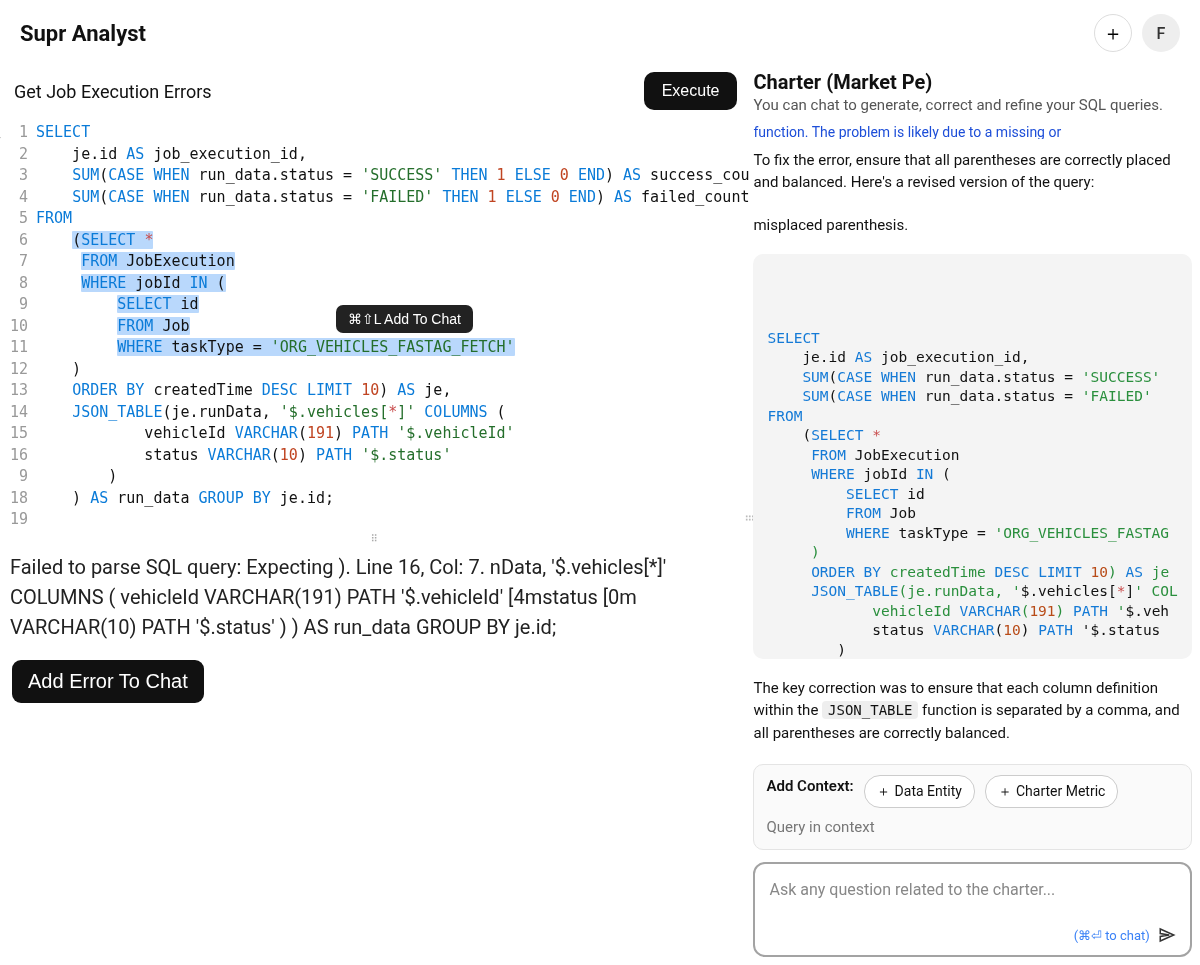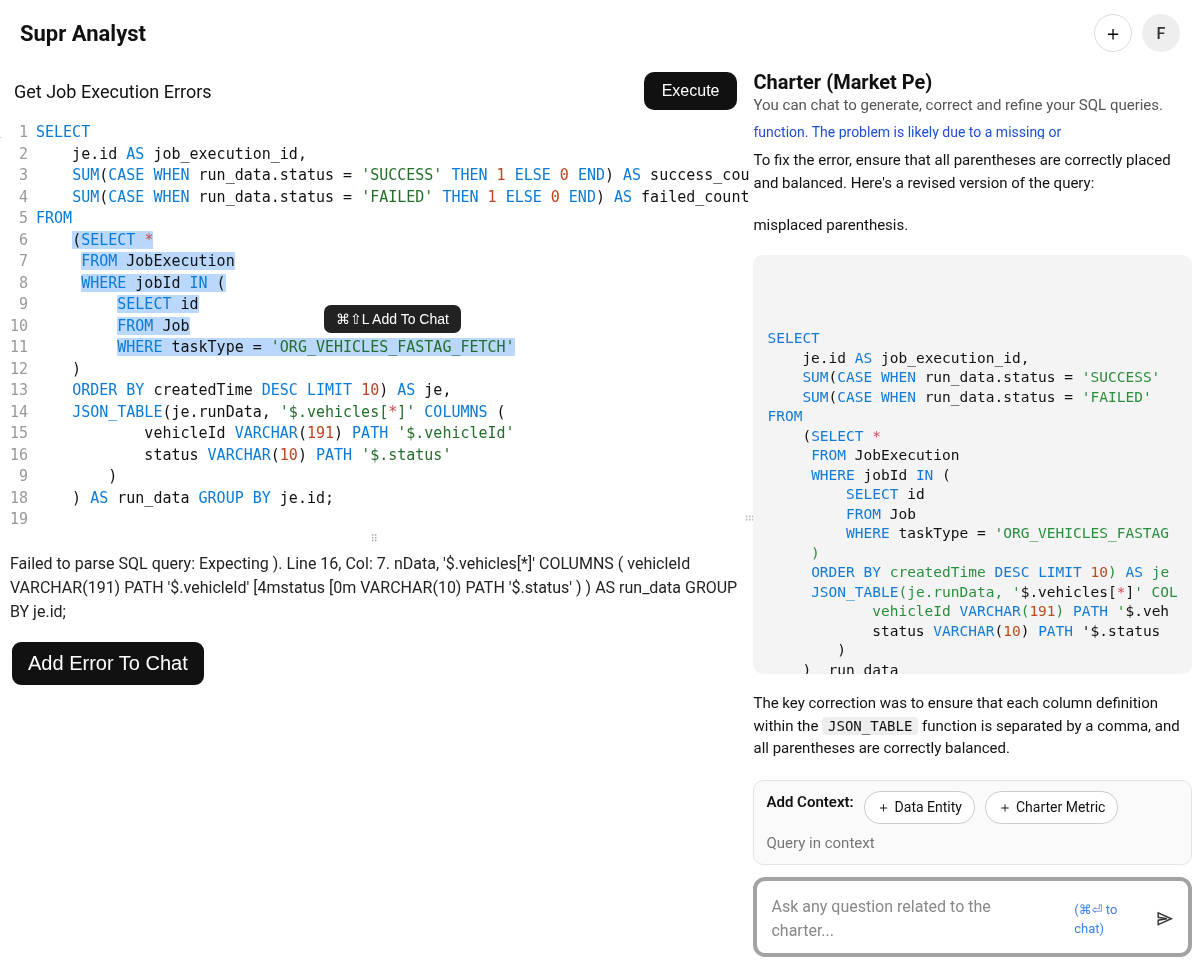--- a/index.html
+++ b/index.html
@@ -122,21 +122,21 @@
   .kw { color: #0a7bd8; }
   .num { color: #c04522; }
   .str { color: #246e2b; }
   .star { color: #c94d4d; }
   .sel {
     background: #b9d8fc;
     border-radius: 1px;
   }
   .add-to-chat-pill {
     position: absolute;
-    left: 324px;
+    left: 336px;
     top: 183px;
     background: #222;
     color: #fff;
     font-size: 14px;
     padding: 6px 12px;
     border-radius: 7px;
     display: flex;
     align-items: center;
     gap: 6px;
     cursor: pointer;
@@ -145,21 +145,21 @@
   .drag-dots {
     text-align: center;
     color: #aaa;
     font-size: 10px;
     letter-spacing: 1px;
     padding: 2px 0;
     cursor: row-resize;
   }
   .error-area {
     padding: 6px 10px 10px 10px;
-    font-size: 16px;
+    font-size: 20px;
     line-height: 1.5;
     color: #222;
   }
   .add-error-btn {
     margin: 8px 0 0 12px;
     background: #111;
     color: #fff;
     border: none;
     border-radius: 9px;
     padding: 10px 16px;
@@ -248,26 +248,27 @@
     display: inline-flex;
     align-items: center;
     gap: 4px;
   }
   .context-sub {
     color: #777;
     font-size: 15px;
     margin-top: 8px;
   }
   .chat-input-box {
-    border: 4px solid #a3a3a3;
+    border: 2px solid #a3a3a3;
     border-radius: 12px;
     padding: 14px 14px 10px 14px;
     margin: 6px 0 8px 0;
     background: #fff;
     display: flex;
+    flex-direction: column;
     gap: 24px;
   }
   .chat-input-placeholder {
     color: #888;
     font-size: 16px;
   }
   .chat-input-footer {
     display: flex;
     justify-content: flex-end;
     align-items: center;

